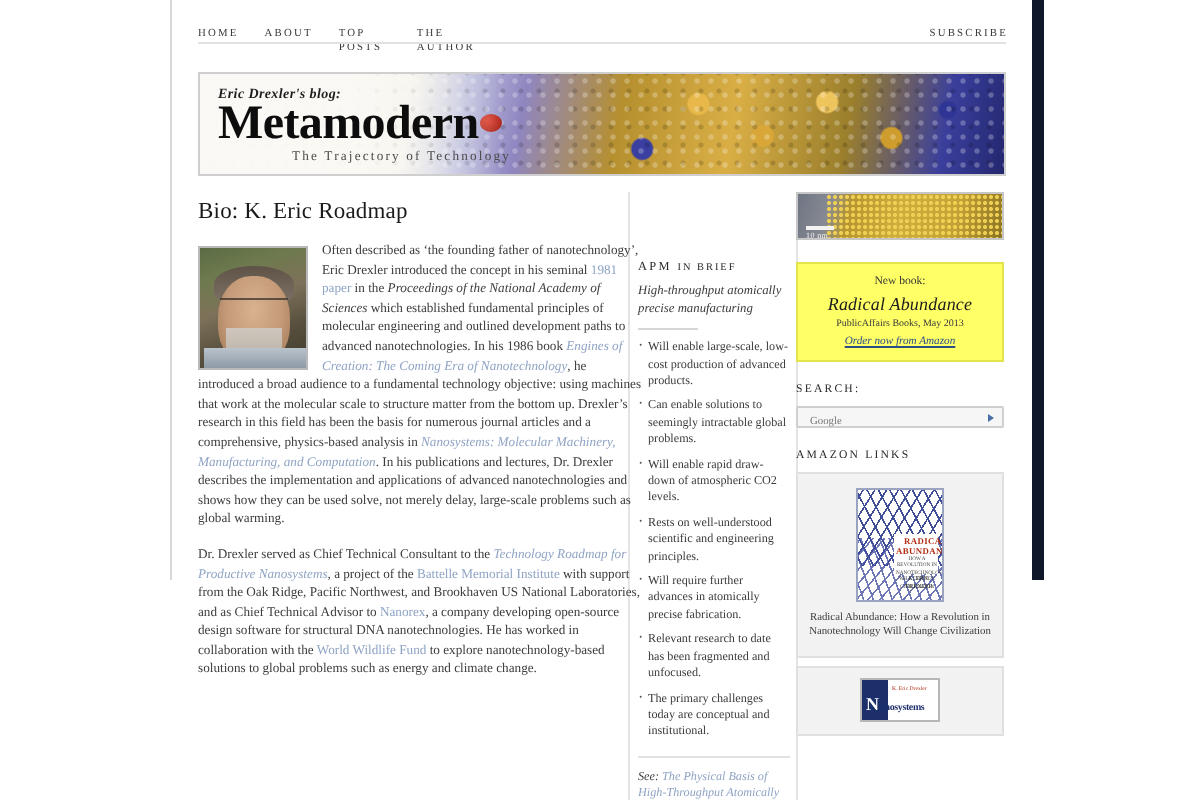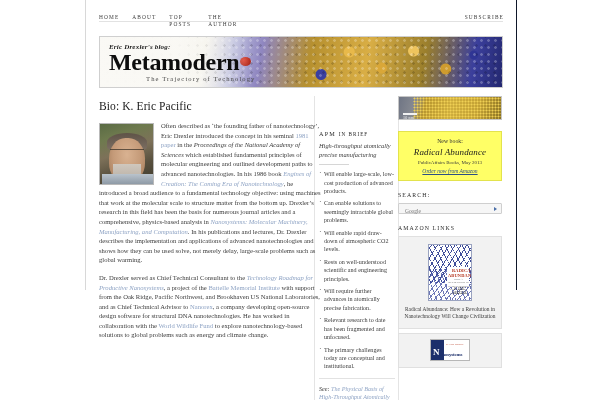--- a/index.html
+++ b/index.html
@@ -6,21 +6,21 @@
   body{
     width:600px;height:400px;overflow:hidden;
     background:#ffffff;
     font-family:"Liberation Serif",serif;
     color:#2a2a2a;
   }
   .page{position:relative;width:600px;height:400px;background:#fff;}
 
   
   .frame{position:absolute;left:85px;top:0;width:430px;height:290px;background:#ffffff;
-         border-left:1px solid #d8d8d8;border-right:1px solid #0f172a;}
+         border-left:1px solid #d8d8d8;border-right:6px solid #0f172a;}
   .leftgut{position:absolute;left:0;top:0;width:85px;height:400px;background:#fff;}
   .rightgut{position:absolute;left:516px;top:0;width:84px;height:400px;background:#fff;}
 
   
   .topnav{position:absolute;left:0;top:12px;width:430px;height:22px;}
   .navitems{position:absolute;left:13px;top:0;display:flex;align-items:flex-start;}
   .navitem{
     font-family:"Liberation Serif",serif;
     font-size:5.4px;letter-spacing:1.1px;color:#3b3b3b;
     text-transform:uppercase;line-height:7px;
@@ -179,21 +179,21 @@
       <div class="bannerfade"></div>
       <div class="blogkicker">Eric Drexler's blog:</div>
       <div class="blogtitle">Metamodern</div>
       <div class="blogtag">The Trajectory of Technology</div>
     </div>
 
     <div class="vrule a"></div>
     <div class="vrule b"></div>
 
     <div class="col-main">
-      <h1 class="posttitle">Bio: K. Eric Pacific</h1>
+      <h1 class="posttitle">Bio: K. Eric Roadmap</h1>
       <div class="photo">
         <div class="hair"></div>
         <div class="face"></div>
         <div class="glass"></div>
         <div class="beard"></div>
         <div class="shirt"></div>
       </div>
       <p class="bodytext"><span>Often described as ‘the founding father of nanotechnology’, Eric Drexler introduced the concept in his seminal </span><span class="lnk">1981 paper</span><span> in the </span><span class="it">Proceedings of the National Academy of Sciences</span><span> which established fundamental principles of molecular engineering and outlined development paths to advanced nanotechnologies. In his 1986 book </span><span class="itlnk">Engines of Creation: The Coming Era of Nanotechnology</span><span>, he introduced a broad audience to a fundamental technology objective: using machines that work at the molecular scale to structure matter from the bottom up. Drexler’s research in this field has been the basis for numerous journal articles and a comprehensive, physics-based analysis in </span><span class="itlnk">Nanosystems: Molecular Machinery, Manufacturing, and Computation</span><span>. In his publications and lectures, Dr. Drexler describes the implementation and applications of advanced nanotechnologies and shows how they can be used solve, not merely delay, large-scale problems such as global warming.</span></p>
       <p class="bodytext"><span>Dr. Drexler served as Chief Technical Consultant to the </span><span class="itlnk">Technology Roadmap for Productive Nanosystems</span><span>, a project of the </span><span class="lnk">Battelle Memorial Institute</span><span> with support from the Oak Ridge, Pacific Northwest, and Brookhaven US National Laboratories, and as Chief Technical Advisor to </span><span class="lnk">Nanorex</span><span>, a company developing open-source design software for structural DNA nanotechnologies. He has worked in collaboration with the </span><span class="lnk">World Wildlife Fund</span><span> to explore nanotechnology-based solutions to global problems such as energy and climate change.</span></p>
     </div>

